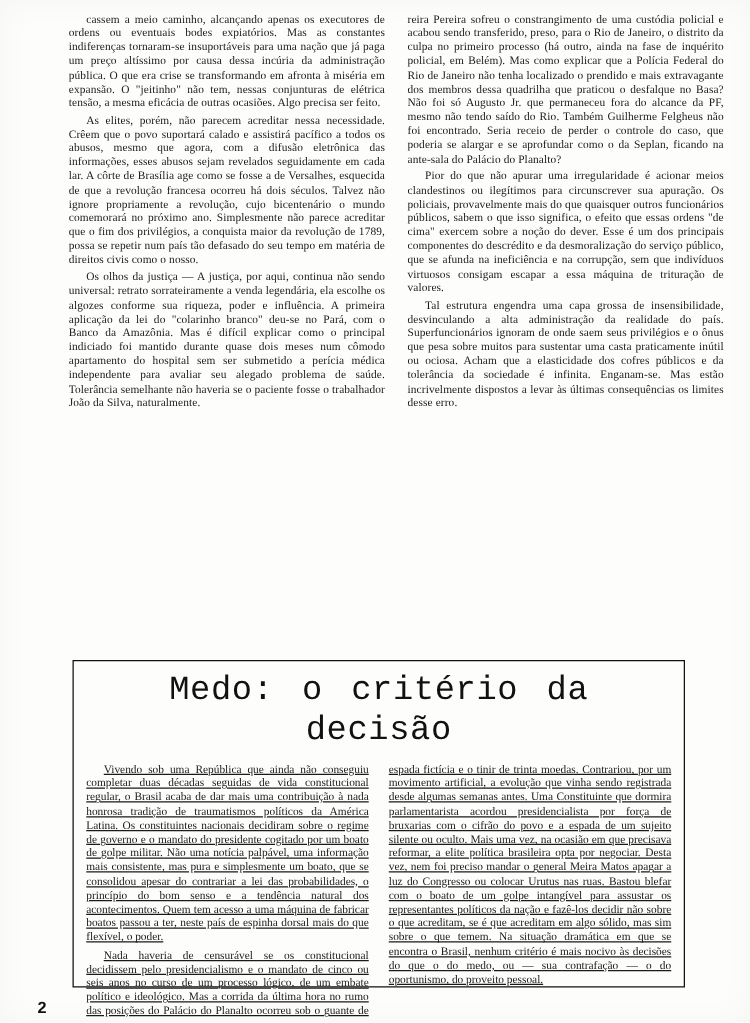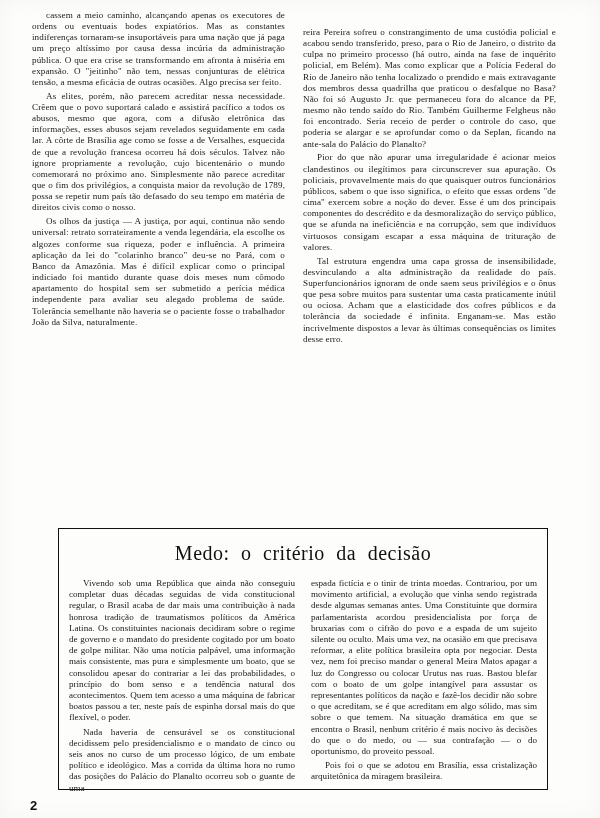--- a/index.html
+++ b/index.html
@@ -18,61 +18,60 @@
   .page {
     position: absolute;
     left: 0; top: 0;
     width: 600px;
     height: 818px;
     background: #fdfdfb;
   }
   
   .top-cols {
     position: absolute;
-    left: 32px;
+    left: 55px;
     top: 10px;
     width: 525px;
     display: flex;
     gap: 18px;
   }
   .col {
     width: 253px;
   }
   .col p {
     margin: 0 0 0.30em 0;
     font-size: 9.1px;
     line-height: 11.15px;
     text-align: justify;
     text-indent: 14px;
     hyphens: auto;
     -webkit-hyphens: auto;
     letter-spacing: 0.01em;
   }
   .col p.noindent {
     text-indent: 0;
-    margin-top: 17px;
   }
   .col p .lead {
     font-weight: normal;
   }
   
   .feature {
     position: absolute;
     left: 58px;
     top: 528px;
     width: 490px;
     height: 262px;
     border: 1.4px solid #111;
     background: #fdfdfb;
     box-sizing: border-box;
     padding: 6px 10px 8px 10px;
   }
   .feature-title {
-    font-family: Liberation Serif, serif;
-    font-size: 20px;
+    font-family: Liberation Mono, monospace;
+    font-size: 27px;
     line-height: 32px;
     text-align: center;
     letter-spacing: 0.5px;
     word-spacing: 6px;
     margin: 2px 0 9px 0;
     color: #111;
   }
   .feature-cols {
     display: flex;
     gap: 16px;
@@ -80,20 +79,21 @@
   .feature-col {
     width: 226px;
   }
   .feature-col p {
     margin: 0 0 0.32em 0;
     font-size: 9.1px;
     line-height: 11.2px;
     text-align: justify;
     text-indent: 14px;
     hyphens: auto;
+    text-decoration: underline;
     -webkit-hyphens: auto;
   }
   .feature-col p.noindent { text-indent: 0; }
 
   
   .page-number {
     position: absolute;
     left: 30px;
     top: 798px;
     font-family: "Liberation Sans", sans-serif;
@@ -132,21 +132,20 @@
 
   <div class="feature">
     <div class="feature-title">Medo: o critério da decisão</div>
     <div class="feature-cols">
       <div class="feature-col">
         <p>Vivendo sob uma República que ainda não conseguiu completar duas décadas seguidas de vida constitucional regular, o Brasil acaba de dar mais uma contribuição à nada honrosa tradição de traumatismos políticos da América Latina. Os constituintes nacionais decidiram sobre o regime de governo e o mandato do presidente cogitado por um boato de golpe militar. Não uma notícia palpável, uma informação mais consistente, mas pura e simplesmente um boato, que se consolidou apesar do contrariar a lei das probabilidades, o princípio do bom senso e a tendência natural dos acontecimentos. Quem tem acesso a uma máquina de fabricar boatos passou a ter, neste país de espinha dorsal mais do que flexível, o poder.</p>
         <p>Nada haveria de censurável se os constitucional decidissem pelo presidencialismo e o mandato de cinco ou seis anos no curso de um processo lógico, de um embate político e ideológico. Mas a corrida da última hora no rumo das posições do Palácio do Planalto ocorreu sob o guante de uma</p>
       </div>
       <div class="feature-col">
         <p class="noindent">espada fictícia e o tinir de trinta moedas. Contrariou, por um movimento artificial, a evolução que vinha sendo registrada desde algumas semanas antes. Uma Constituinte que dormira parlamentarista acordou presidencialista por força de bruxarias com o cifrão do povo e a espada de um sujeito silente ou oculto. Mais uma vez, na ocasião em que precisava reformar, a elite política brasileira opta por negociar. Desta vez, nem foi preciso mandar o general Meira Matos apagar a luz do Congresso ou colocar Urutus nas ruas. Bastou blefar com o boato de um golpe intangível para assustar os representantes políticos da nação e fazê-los decidir não sobre o que acreditam, se é que acreditam em algo sólido, mas sim sobre o que temem. Na situação dramática em que se encontra o Brasil, nenhum critério é mais nocivo às decisões do que o do medo, ou — sua contrafação — o do oportunismo, do proveito pessoal.</p>
-        <p>Pois foi o que se adotou em Brasília, essa cristalização arquitetônica da miragem brasileira.</p>
       </div>
     </div>
   </div>
 
   <div class="page-number">2</div>
 
   <div class="paper-edge"></div>
 </div>
 
 </body></html>

